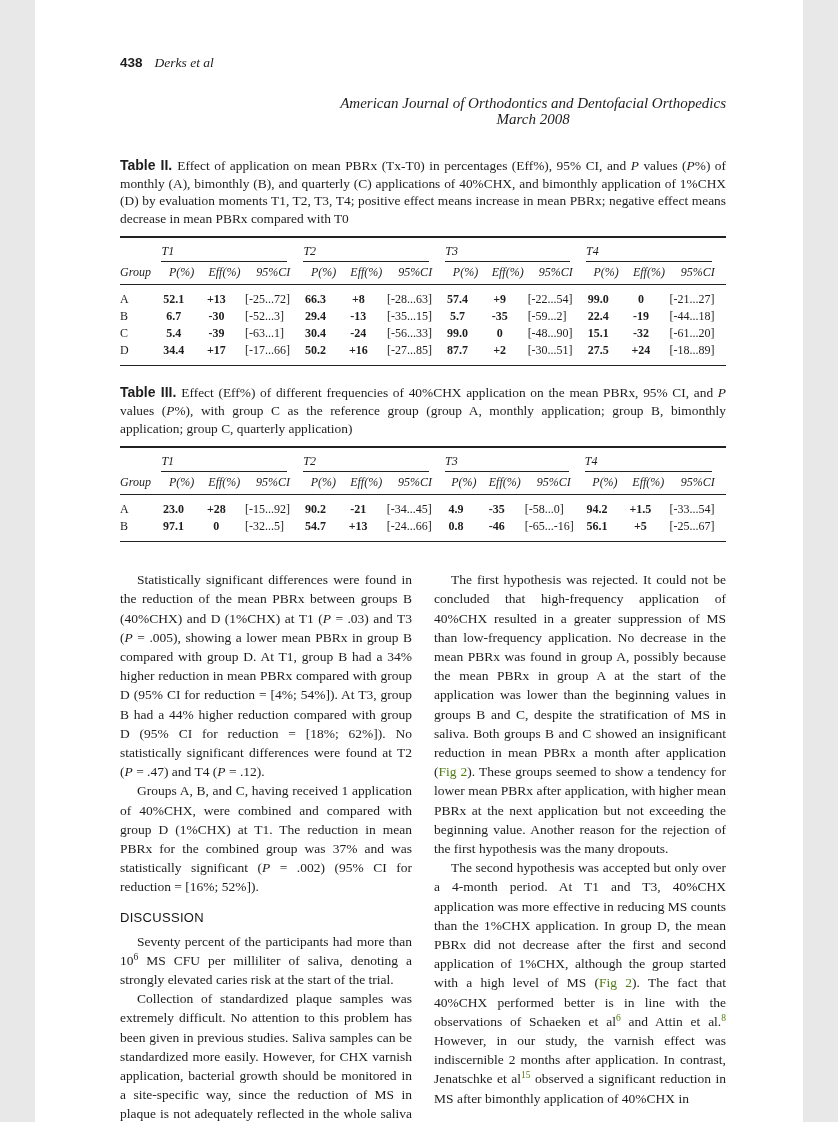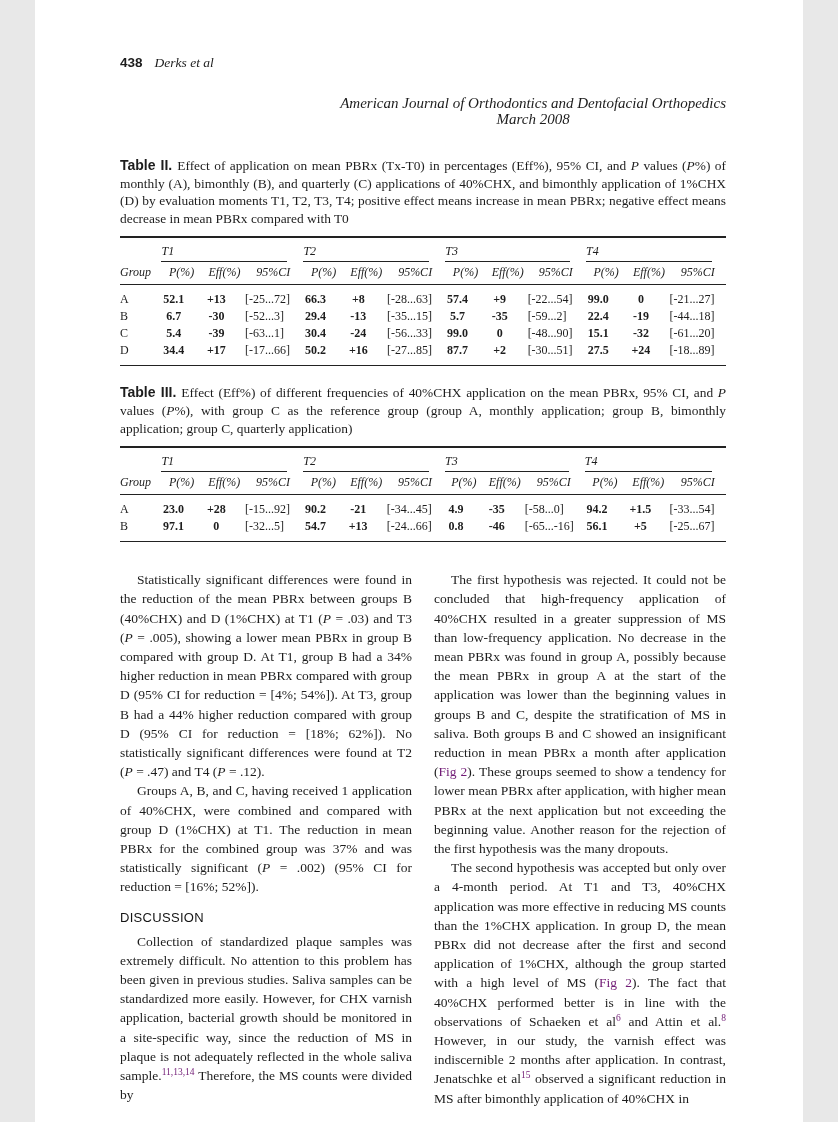--- a/index.html
+++ b/index.html
@@ -36,21 +36,21 @@
   .dtable tbody tr:first-child td{padding-top:7px;}
   .dtable tbody tr:last-child td{padding-bottom:7px;}
   
   .cols{display:flex;gap:22px;margin-top:28px;}
   .col{width:331px;}
   .bp{margin:0;text-align:justify;font-size:13.5px;line-height:19.2px;}
   .bp.ind{text-indent:17px;}
   .dishead{font-family:"Liberation Sans", sans-serif;font-size:13px;font-weight:400;
            letter-spacing:.3px;margin:13px 0 7px 0;color:#141414;}
   .it{font-style:italic;}
-  .lnk{color:#701a75;}
+  .lnk{color:#4d7c0f;}
   sup{font-size:9.5px;line-height:0;}
 </style>
 </head>
 <body>
 
 <div class="page">
 
   <div class="pg-header">
     <div class="ph-left">
       <span class="pnum">438</span><span class="pauth">Derks et al</span>
@@ -259,20 +259,21 @@
           </tr>
         </tbody>
       </table>
   </section>
 
   <div class="cols">
     <div class="col">
         <p class="bp ind"><span>Statistically significant differences were found in the reduction of the mean PBRx between groups B (40%CHX) and D (1%CHX) at T1 (</span><span class="it">P</span><span> = .03) and T3 (</span><span class="it">P</span><span> = .005), showing a lower mean PBRx in group B compared with group D. At T1, group B had a 34% higher reduction in mean PBRx compared with group D (95% CI for reduction = [4%; 54%]). At T3, group B had a 44% higher reduction compared with group D (95% CI for reduction = [18%; 62%]). No statistically significant differences were found at T2 (</span><span class="it">P</span><span> = .47) and T4 (</span><span class="it">P</span><span> = .12).</span></p>
         <p class="bp ind"><span>Groups A, B, and C, having received 1 application of 40%CHX, were combined and compared with group D (1%CHX) at T1. The reduction in mean PBRx for the combined group was 37% and was statistically significant (</span><span class="it">P</span><span> = .002) (95% CI for reduction = [16%; 52%]).</span></p>
         <h2 class="dishead">DISCUSSION</h2>
+        <p class="bp ind"><span>Seventy percent of the participants had more than 10</span><sup>6</sup><span> MS CFU per milliliter of saliva, denoting a strongly elevated caries risk at the start of the trial.</span></p>
         <p class="bp ind"><span>Collection of standardized plaque samples was extremely difficult. No attention to this problem has been given in previous studies. Saliva samples can be standardized more easily. However, for CHX varnish application, bacterial growth should be monitored in a site-specific way, since the reduction of MS in plaque is not adequately reflected in the whole saliva sample.</span><sup class="lnk">11,13,14</sup><span> Therefore, the MS counts were divided by</span></p>
       </div>
     <div class="col">
         <p class="bp ind"><span>The first hypothesis was rejected. It could not be concluded that high-frequency application of 40%CHX resulted in a greater suppression of MS than low-frequency application. No decrease in the mean PBRx was found in group A, possibly because the mean PBRx in group A at the start of the application was lower than the beginning values in groups B and C, despite the stratification of MS in saliva. Both groups B and C showed an insignificant reduction in mean PBRx a month after application (</span><span class="lnk">Fig 2</span><span>). These groups seemed to show a tendency for lower mean PBRx after application, with higher mean PBRx at the next application but not exceeding the beginning value. Another reason for the rejection of the first hypothesis was the many dropouts.</span></p>
         <p class="bp ind"><span>The second hypothesis was accepted but only over a 4-month period. At T1 and T3, 40%CHX application was more effective in reducing MS counts than the 1%CHX application. In group D, the mean PBRx did not decrease after the first and second application of 1%CHX, although the group started with a high level of MS (</span><span class="lnk">Fig 2</span><span>). The fact that 40%CHX performed better is in line with the observations of Schaeken et al</span><sup class="lnk">6</sup><span> and Attin et al.</span><sup class="lnk">8</sup><span> However, in our study, the varnish effect was indiscernible 2 months after application. In contrast, Jenatschke et al</span><sup class="lnk">15</sup><span> observed a significant reduction in MS after bimonthly application of 40%CHX in</span></p>
       </div>
   </div>
 
 </div>
 

